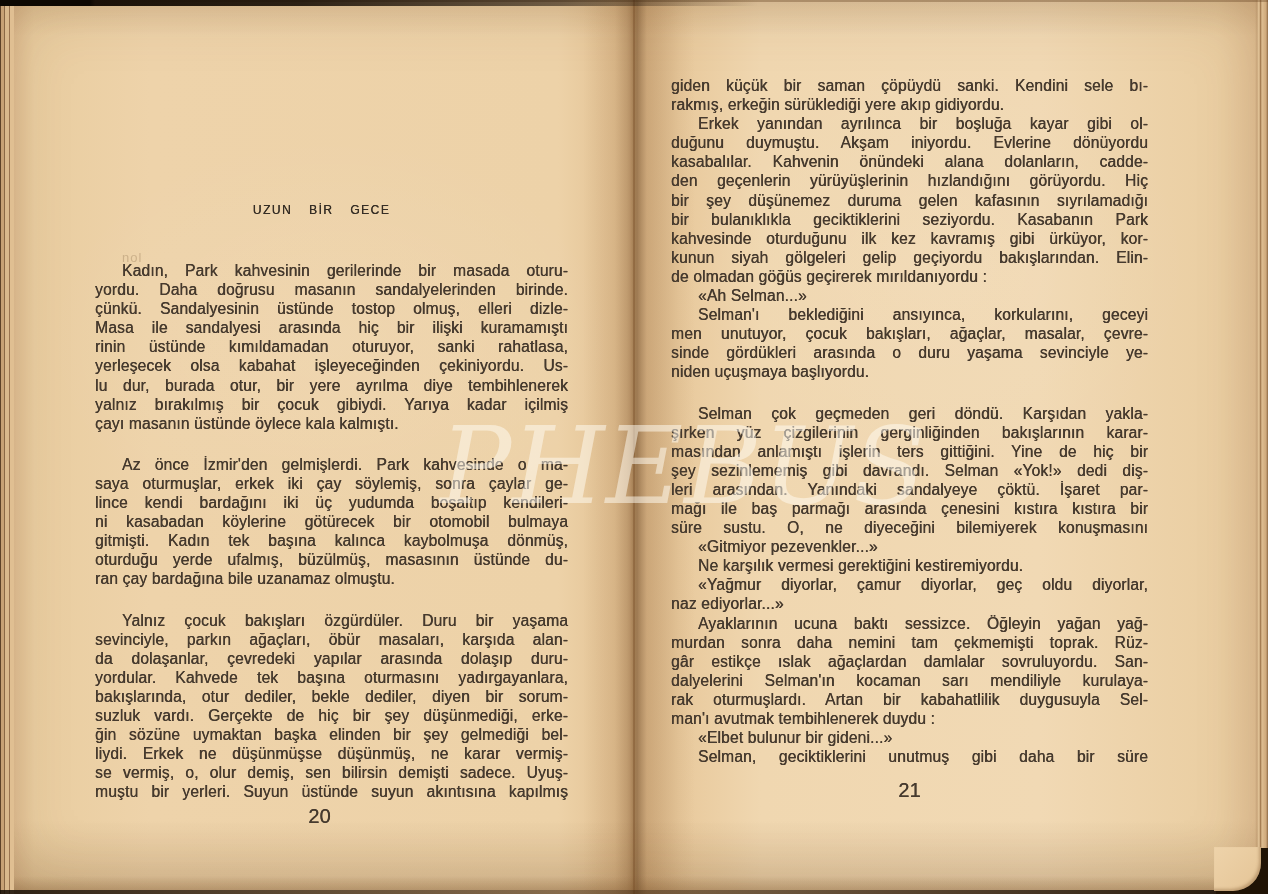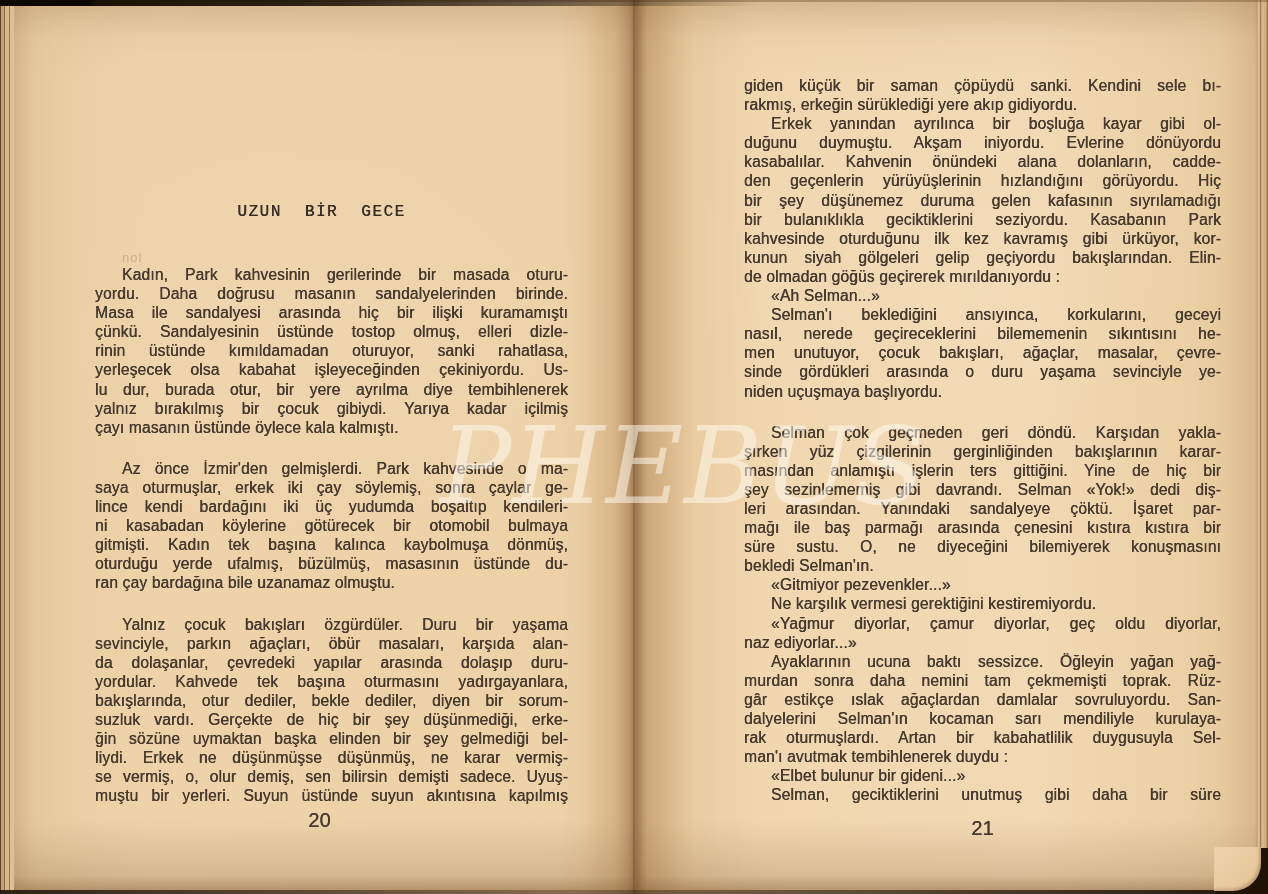--- a/index.html
+++ b/index.html
@@ -44,22 +44,22 @@
   
   .watermark{position:absolute;left:440px;top:414px;z-index:8;
     font-family:"DejaVu Serif","Liberation Serif",serif;
     font-size:106px;line-height:1;letter-spacing:1px;
     color:rgba(255,251,242,.52);pointer-events:none;font-style:italic;}
 
   
   .page{position:absolute;z-index:3;color:#463a2e;font-size:15.6px;
     text-shadow:.35px 0 0 currentColor;letter-spacing:.15px;}
   .page-left{left:95px;top:203px;width:473px;}
-  .page-right{left:744px;top:76px;width:477px;}
-  .chapter-title{font-family:Liberation Mono, monospace;font-size:16px;color:#362e25;
+  .page-right{left:671px;top:76px;width:477px;}
+  .chapter-title{font-family:Liberation Sans, sans-serif;font-size:12px;color:#362e25;
     letter-spacing:1.5px;word-spacing:12px;text-align:center;
     transform:translateX(-10px);margin-bottom:44px;text-shadow:.3px 0 0 currentColor;}
   .para{margin:0;}
   .para.gap{margin-top:22px;}
   .ln{line-height:19.1px;text-align:justify;text-align-last:justify;white-space:normal;}
   .ln.endl{text-align-last:left;}
   .ln.indent{text-indent:27px;}
   .pagenum{text-align:center;font-size:20px;margin-top:5px;}
   .pagenum.pn-left{transform:translateX(-12px);margin-top:4px;}
   .pagenum.pn-right{margin-top:13px;}
@@ -71,22 +71,22 @@
 
   <div class="gutter"></div>
   <div class="gutter-crease"></div>
 
   <div class="page page-left">
     <div class="chapter-title">UZUN BİR GECE</div>
     <div>
         <div class="para">
           <div class="ln indent">Kadın, Park kahvesinin gerilerinde bir masada oturu-</div>
           <div class="ln">yordu. Daha doğrusu masanın sandalyelerinden birinde.</div>
+          <div class="ln">çünkü. Sandalyesinin üstünde tostop olmuş, elleri dizle-</div>
           <div class="ln">Masa ile sandalyesi arasında hiç bir ilişki kuramamıştı</div>
-          <div class="ln">çünkü. Sandalyesinin üstünde tostop olmuş, elleri dizle-</div>
           <div class="ln">rinin üstünde kımıldamadan oturuyor, sanki rahatlasa,</div>
           <div class="ln">yerleşecek olsa kabahat işleyeceğinden çekiniyordu. Us-</div>
           <div class="ln">lu dur, burada otur, bir yere ayrılma diye tembihlenerek</div>
           <div class="ln">yalnız bırakılmış bir çocuk gibiydi. Yarıya kadar içilmiş</div>
           <div class="ln endl">çayı masanın üstünde öylece kala kalmıştı.</div>
         </div>
         <div class="para gap">
           <div class="ln indent">Az önce İzmir'den gelmişlerdi. Park kahvesinde o ma-</div>
           <div class="ln">saya oturmuşlar, erkek iki çay söylemiş, sonra çaylar ge-</div>
           <div class="ln">lince kendi bardağını iki üç yudumda boşaltıp kendileri-</div>
@@ -126,34 +126,32 @@
           <div class="ln">bir bulanıklıkla geciktiklerini seziyordu. Kasabanın Park</div>
           <div class="ln">kahvesinde oturduğunu ilk kez kavramış gibi ürküyor, kor-</div>
           <div class="ln">kunun siyah gölgeleri gelip geçiyordu bakışlarından. Elin-</div>
           <div class="ln endl">de olmadan göğüs geçirerek mırıldanıyordu :</div>
         </div>
         <div class="para">
           <div class="ln indent endl">«Ah Selman...»</div>
         </div>
         <div class="para">
           <div class="ln indent">Selman'ı beklediğini ansıyınca, korkularını, geceyi</div>
-          <div class="ln">nasıl, nerede geçireceklerini bilememenin sıkıntısını he-</div>
           <div class="ln">men unutuyor, çocuk bakışları, ağaçlar, masalar, çevre-</div>
           <div class="ln">sinde gördükleri arasında o duru yaşama sevinciyle ye-</div>
           <div class="ln endl">niden uçuşmaya başlıyordu.</div>
         </div>
         <div class="para gap">
           <div class="ln indent">Selman çok geçmeden geri döndü. Karşıdan yakla-</div>
           <div class="ln">şırken yüz çizgilerinin gerginliğinden bakışlarının karar-</div>
           <div class="ln">masından anlamıştı işlerin ters gittiğini. Yine de hiç bir</div>
           <div class="ln">şey sezinlememiş gibi davrandı. Selman «Yok!» dedi diş-</div>
           <div class="ln">leri arasından. Yanındaki sandalyeye çöktü. İşaret par-</div>
           <div class="ln">mağı ile baş parmağı arasında çenesini kıstıra kıstıra bir</div>
           <div class="ln">süre sustu. O, ne diyeceğini bilemiyerek konuşmasını</div>
-          <div class="ln endl">bekledi Selman'ın.</div>
         </div>
         <div class="para">
           <div class="ln indent endl">«Gitmiyor pezevenkler...»</div>
         </div>
         <div class="para">
           <div class="ln indent endl">Ne karşılık vermesi gerektiğini kestiremiyordu.</div>
         </div>
         <div class="para">
           <div class="ln indent">«Yağmur diyorlar, çamur diyorlar, geç oldu diyorlar,</div>
           <div class="ln endl">naz ediyorlar...»</div>

